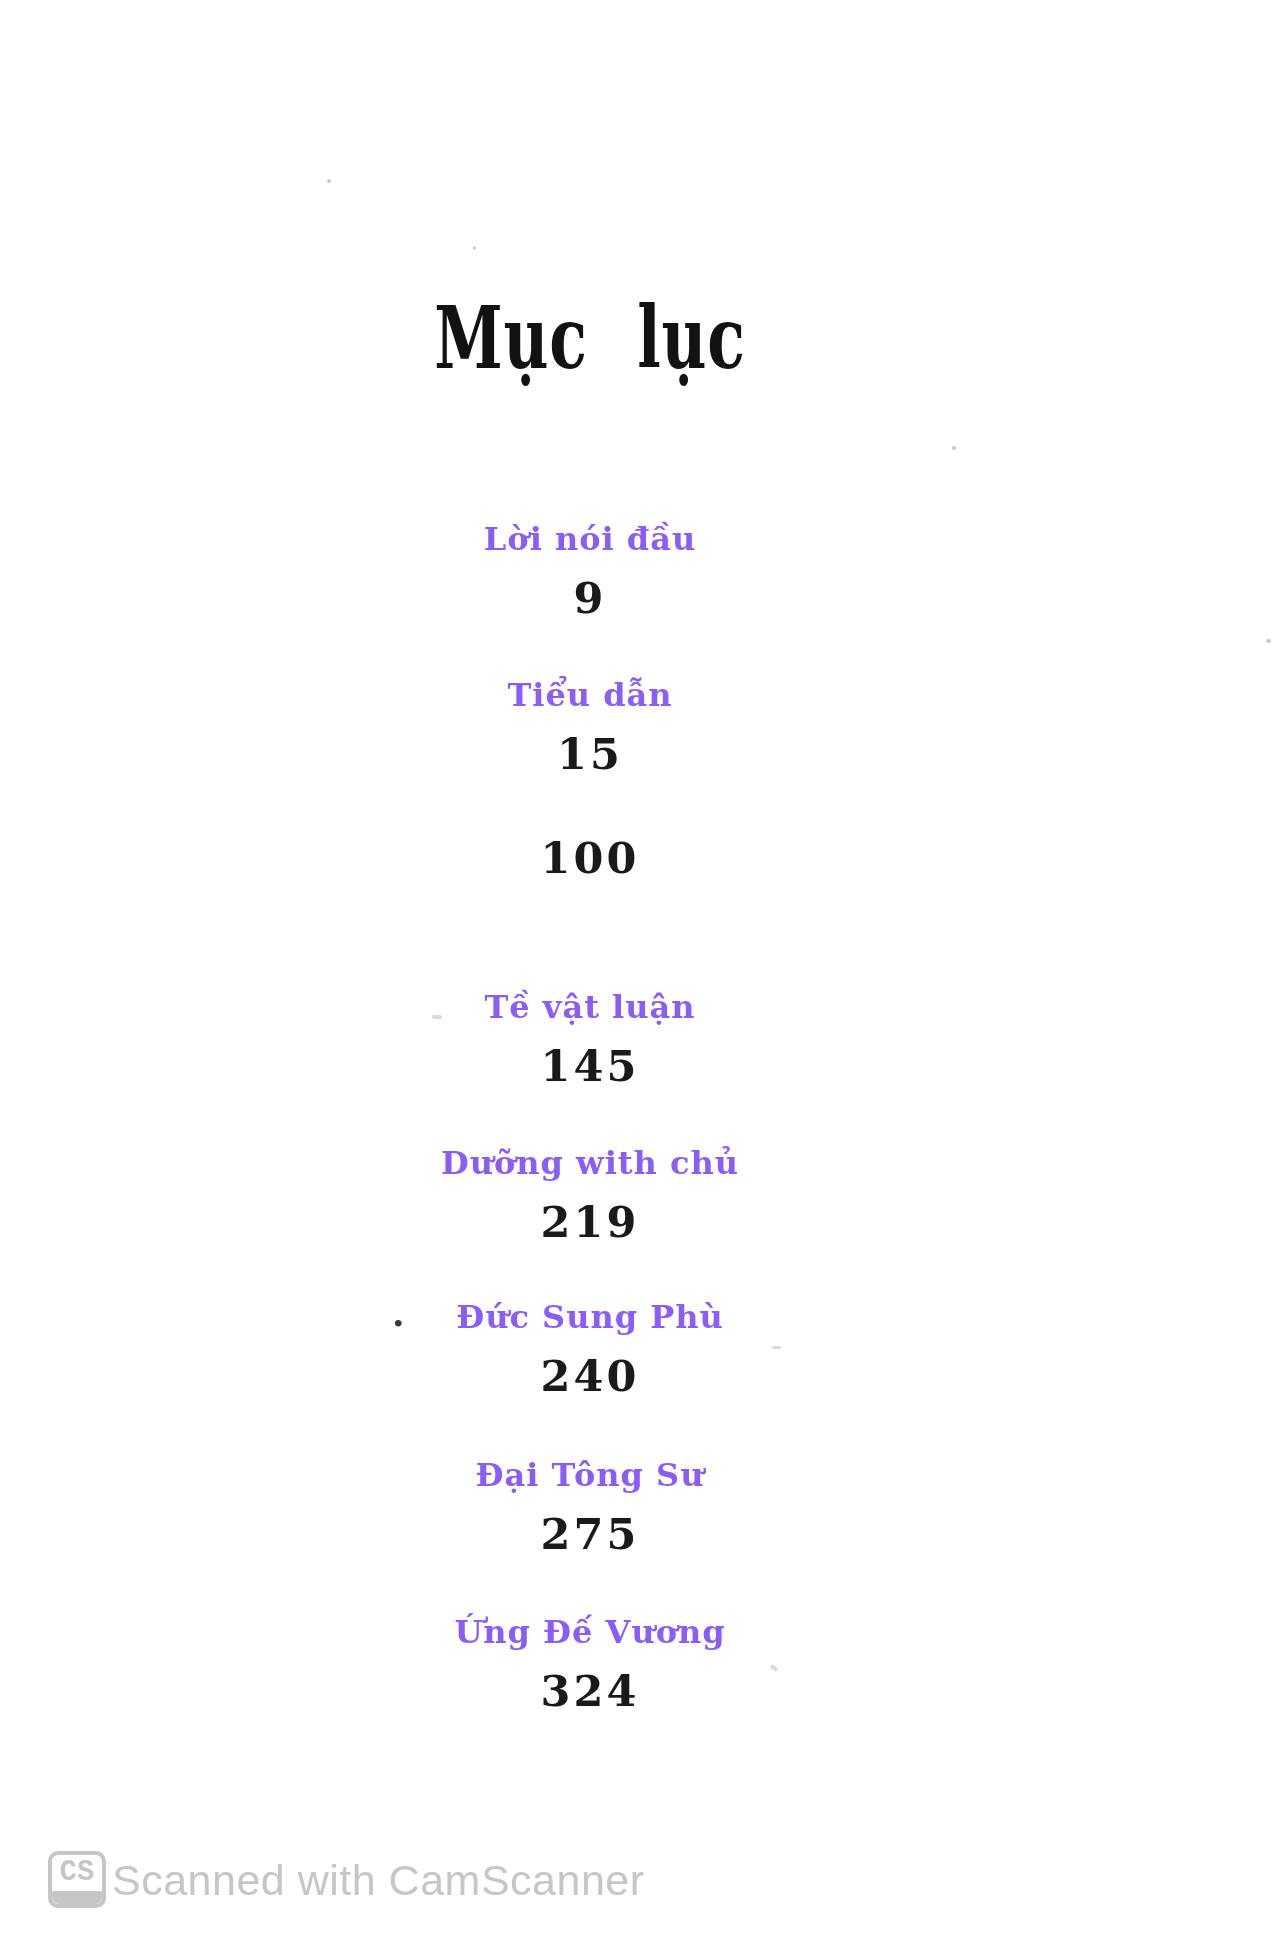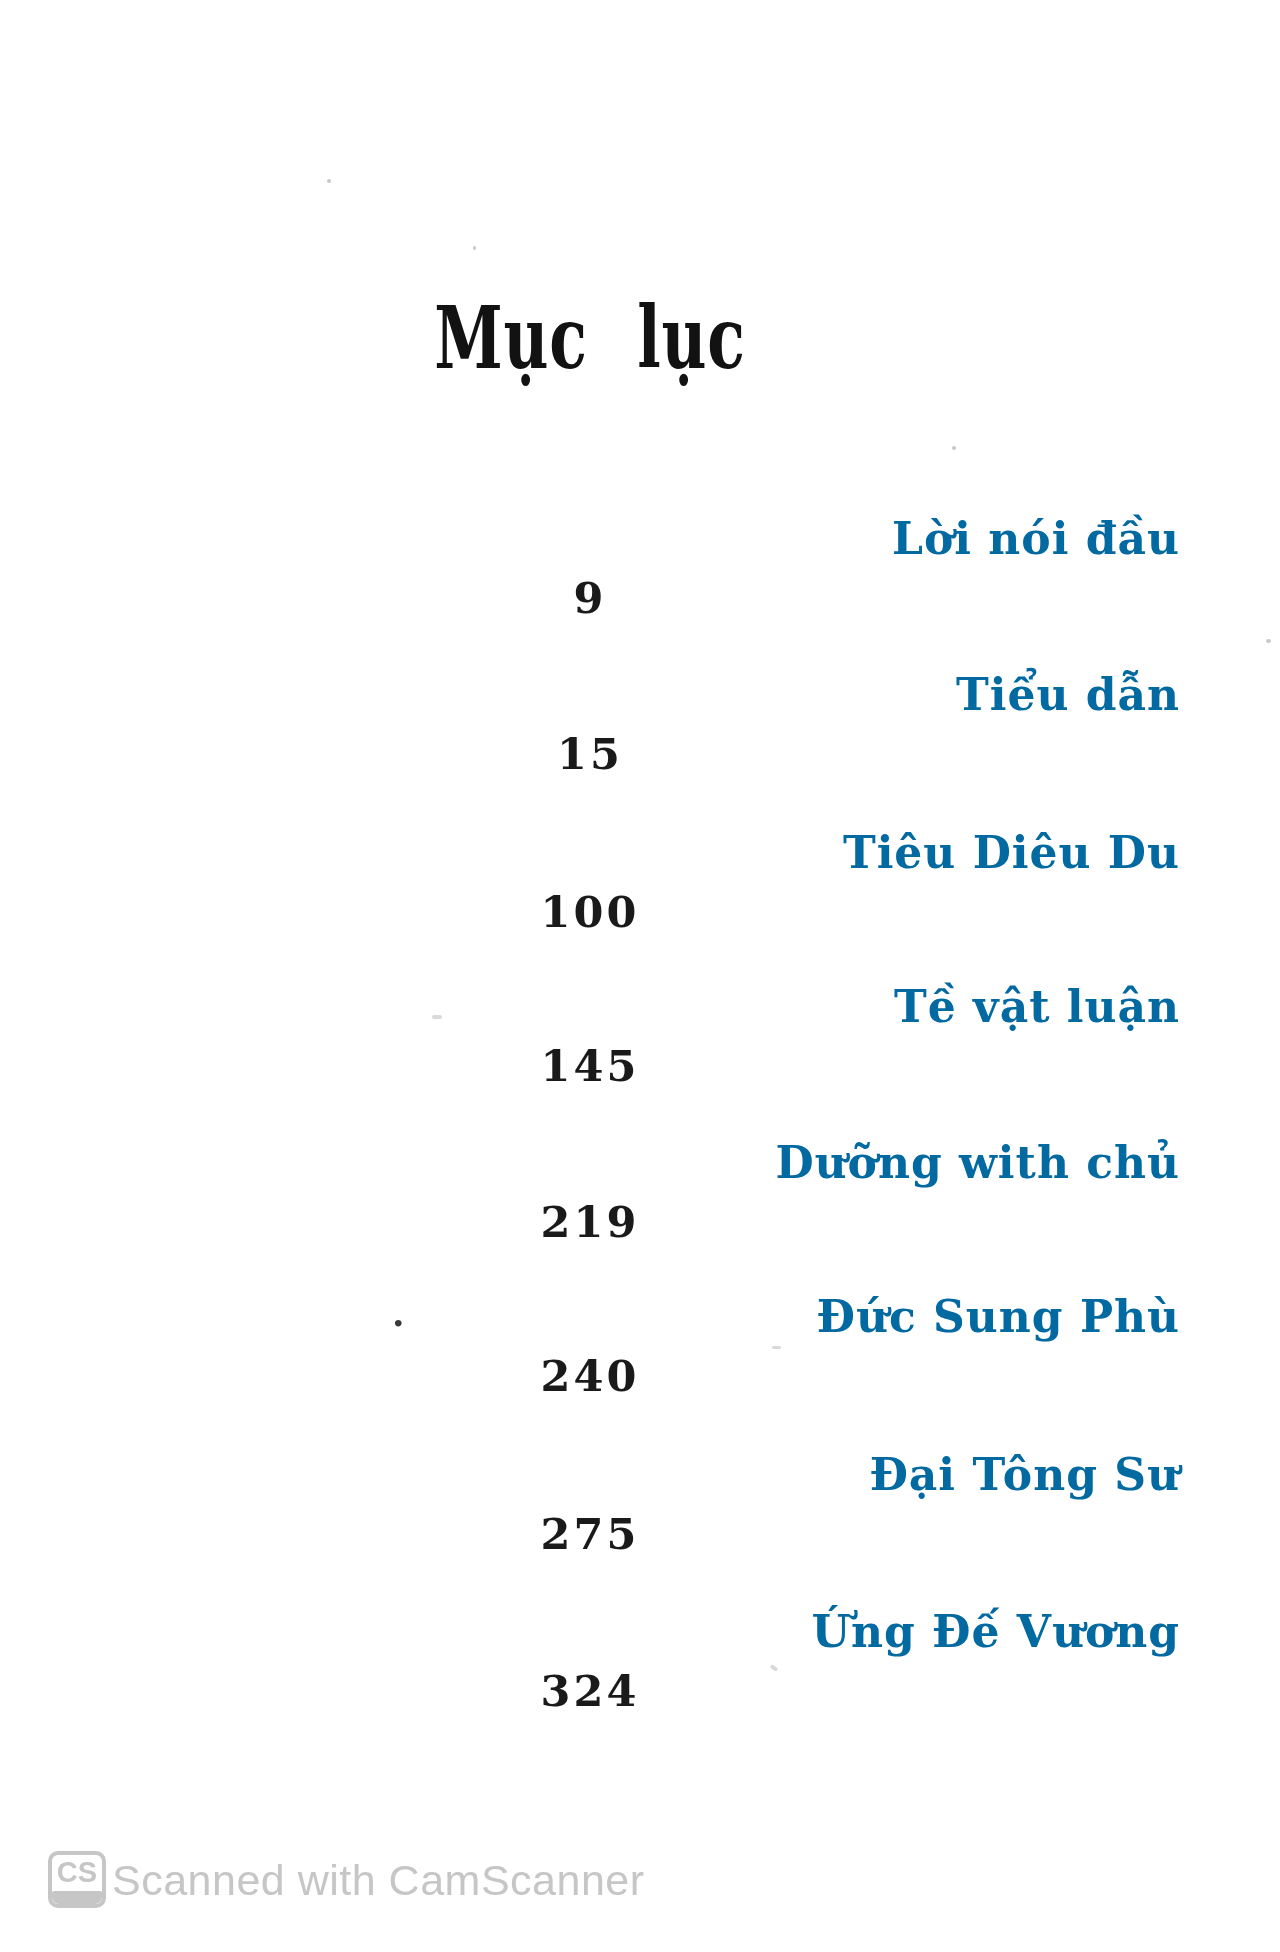--- a/index.html
+++ b/index.html
@@ -36,26 +36,25 @@
     color: #121212;
   }
   
   .entry {
     position: absolute;
     left: 0;
     width: 1180px;
     text-align: center;
   }
   .entry-label {
-    font-size: 44px;
+    font-size: 32px;
     line-height: 54px;
     font-weight: 700;
     letter-spacing: 1px;
-    color: #0369a1;
-    text-align: right;
+    color: #8b5cf6;
   }
   .entry-page {
     margin-top: 8px;
     font-size: 43px;
     line-height: 48px;
     font-weight: 700;
     letter-spacing: 3px;
     color: #1a1a1a;
   }
   
@@ -95,21 +94,21 @@
     border-radius: 10px;
     background: #ffffff;
     box-sizing: border-box;
   }
   .cs-text {
     position: absolute;
     top: 5px;
     left: 0;
     width: 100%;
     text-align: center;
-    font-family: Liberation Sans, sans-serif;
+    font-family: Liberation Mono, monospace;
     font-weight: 700;
     font-size: 29px;
     color: #c6c6c6;
   }
   .cs-band {
     position: absolute;
     left: 4px;
     right: 4px;
     bottom: 4px;
     height: 13px;
@@ -139,21 +138,20 @@
     <div class="entry-label">Lời nói đầu</div>
     <div class="entry-page">9</div>
   </div>
 
   <div class="entry" style="top:668px">
     <div class="entry-label">Tiểu dẫn</div>
     <div class="entry-page">15</div>
   </div>
 
   <div class="entry" style="top:826px">
-    <div class="entry-label">Tiêu Diêu Du</div>
     <div class="entry-page">100</div>
   </div>
 
   <div class="entry" style="top:980px">
     <div class="entry-label">Tề vật luận</div>
     <div class="entry-page">145</div>
   </div>
 
   <div class="entry" style="top:1136px">
     <div class="entry-label">Dưỡng with chủ</div>

